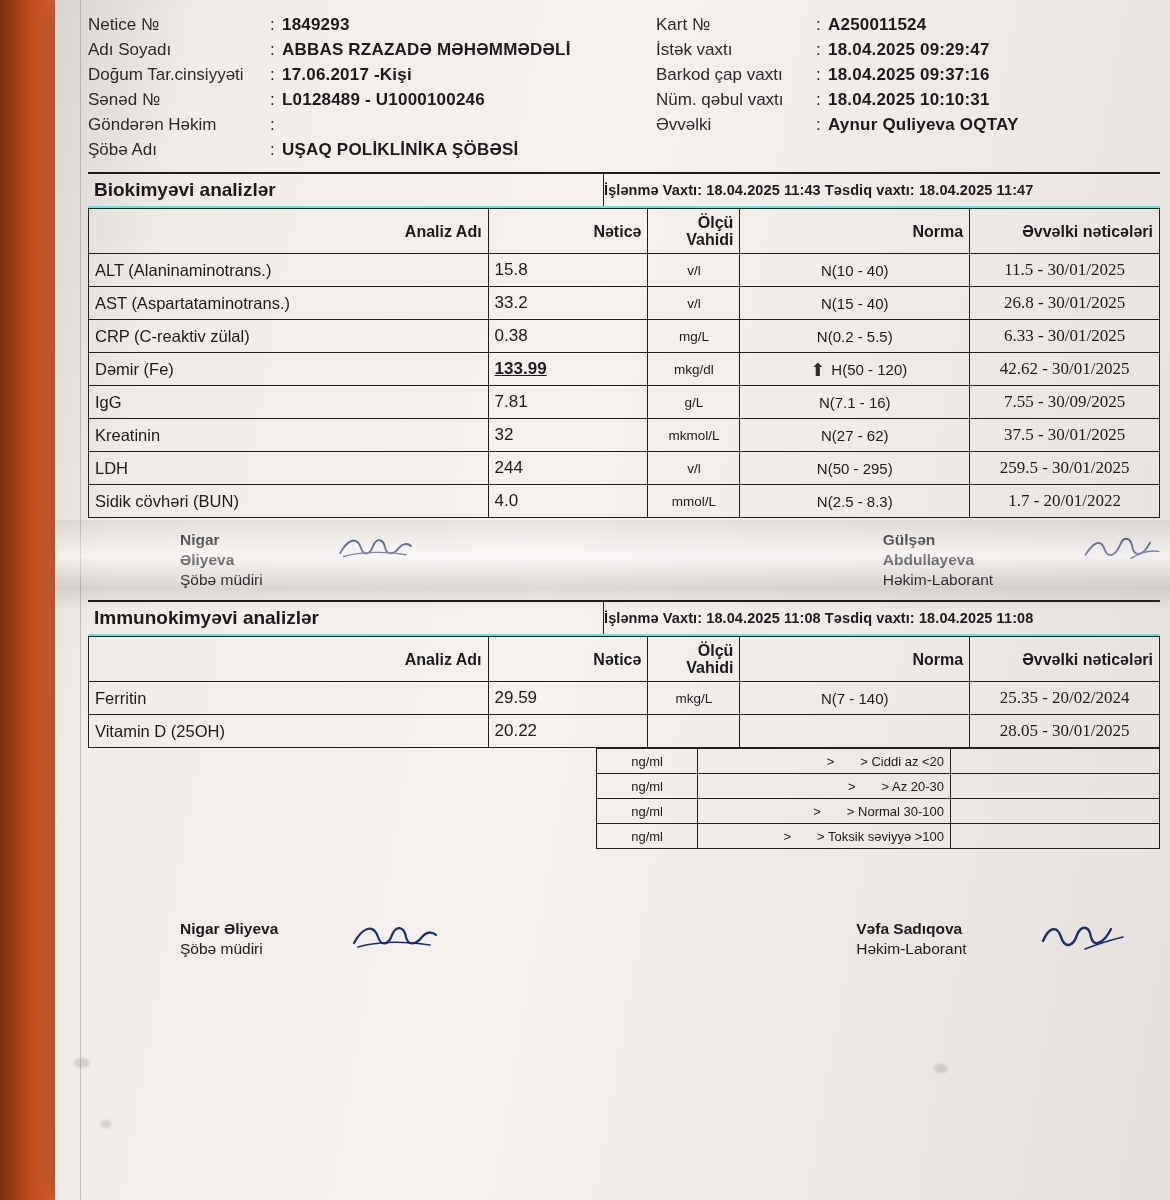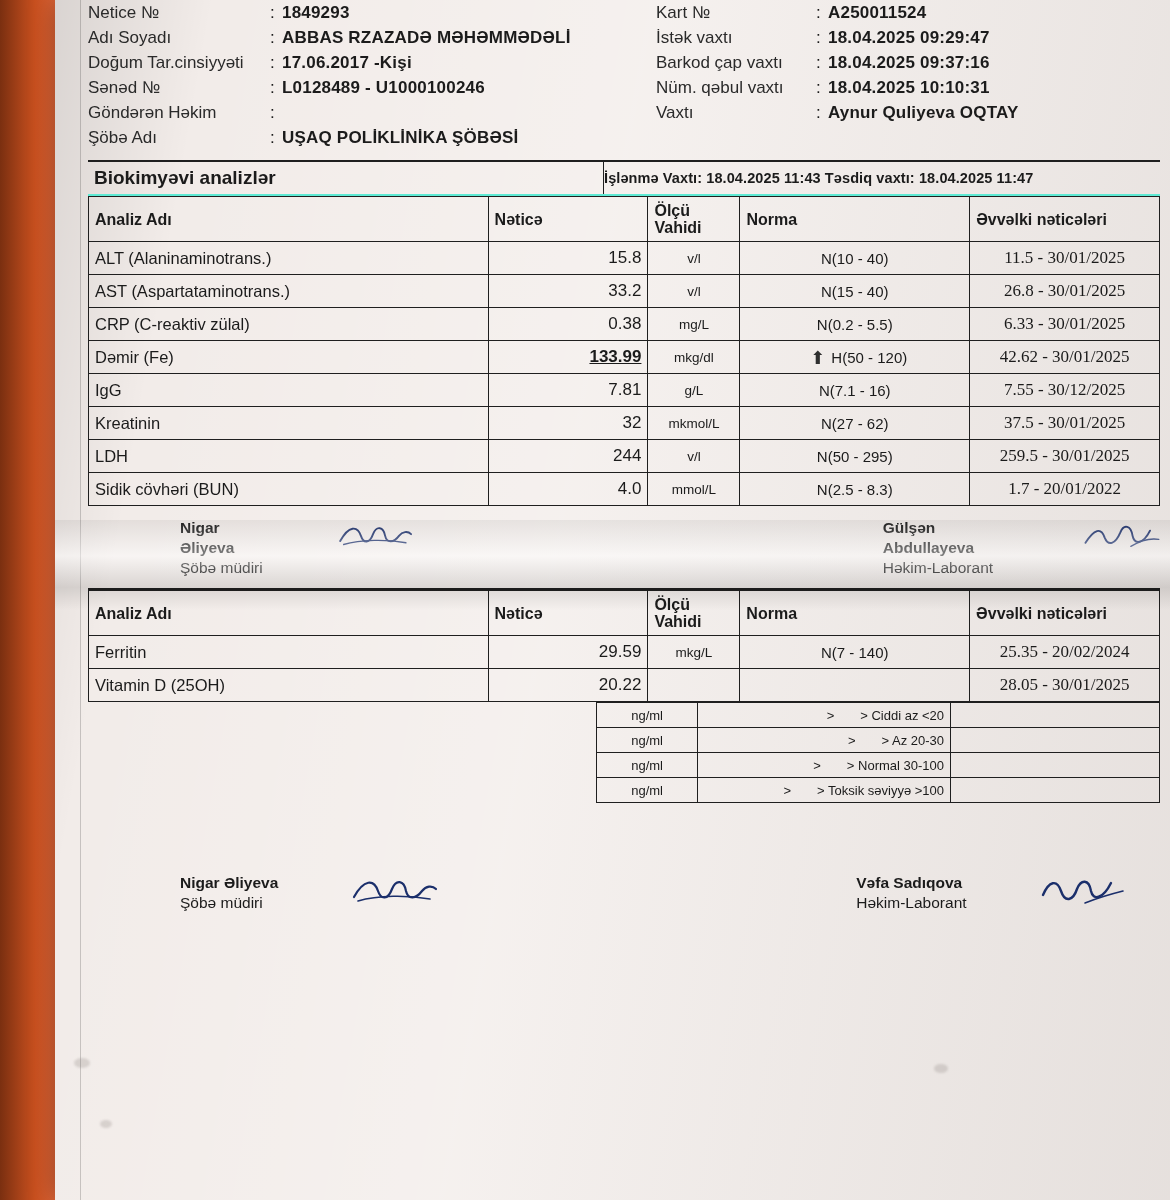--- a/index.html
+++ b/index.html
@@ -41,21 +41,21 @@
     background: linear-gradient(90deg,#7a2f10,#c9501f 60%,#e0673a);
   }
   .vline {
     position: absolute; left: 80px; top: 0; width: 1px; height: 1200px;
     background: rgba(0,0,0,.18);
   }
 
   .content {
     position: absolute;
     left: 88px;
-    top: 0;
+    top: 12px;
     width: 1072px;
     color: #1b1b1b;
   }
 
   
   .header {
     display: flex;
     padding: 2px 0 4px 0;
     font-size: 17px;
   }
@@ -100,26 +100,26 @@
     font-size: 16px;
   }
   table.res th, table.res td {
     border: 1.4px solid #1f1f1f;
     padding: 5px 6px;
     height: 33px;
   }
   table.res thead th {
     font-size: 16px;
     font-weight: bold;
-    text-align: left;
+    text-align: right;
     height: 44px;
     line-height: 17px;
   }
   th.c-name, td.c-name { width: 400px; text-align: left; }
-  th.c-res,  td.c-res  { width: 160px; text-align: right; }
+  th.c-res,  td.c-res  { width: 160px; text-align: left; }
   th.c-unit, td.c-unit { width: 92px; text-align: center; font-size: 13.5px; }
   th.c-norm, td.c-norm { width: 230px; text-align: center; font-size: 15px; }
   th.c-prev, td.c-prev { width: 190px; text-align: center; font-size: 15.5px; }
   td.c-name { font-size: 16.5px; }
   td.c-res  { font-size: 17px; }
   td.c-prev { font-family: "Liberation Serif", serif; font-size: 17px; text-align: center; }
   td.c-res.hi { font-weight: bold; text-decoration: underline; }
   .arrow-up {
     display: inline-block;
     margin-left: 8px;
@@ -230,21 +230,21 @@
         <span class="hdr-label">Barkod çap vaxtı</span>
         <span class="hdr-sep">:</span>
         <span class="hdr-value">18.04.2025 09:37:16</span>
       </div>
       <div class="hdr-row">
         <span class="hdr-label">Nüm. qəbul vaxtı</span>
         <span class="hdr-sep">:</span>
         <span class="hdr-value">18.04.2025 10:10:31</span>
       </div>
       <div class="hdr-row">
-        <span class="hdr-label">Vaxtı</span>
+        <span class="hdr-label">Əvvəlki</span>
         <span class="hdr-sep">:</span>
         <span class="hdr-value">Aynur Quliyeva OQTAY</span>
       </div>
     </div>
   </div>
 
   <div class="rule"></div>
   <div class="section-bar">
     <div class="section-title">Biokimyəvi analizlər</div>
     <div class="section-meta">İşlənmə Vaxtı: 18.04.2025 11:43 Təsdiq vaxtı: 18.04.2025 11:47</div>
@@ -295,21 +295,21 @@
             <span>H(50 - 120)</span>
           </span>
         </td>
         <td class="c-prev">42.62 - 30/01/2025</td>
       </tr>
       <tr>
         <td class="c-name">IgG</td>
         <td class="c-res">7.81</td>
         <td class="c-unit">g/L</td>
         <td class="c-norm">N(7.1 - 16)</td>
-        <td class="c-prev">7.55 - 30/12/2025</td>
+        <td class="c-prev">7.55 - 30/09/2025</td>
       </tr>
       <tr>
         <td class="c-name">Kreatinin</td>
         <td class="c-res">32</td>
         <td class="c-unit">mkmol/L</td>
         <td class="c-norm">N(27 - 62)</td>
         <td class="c-prev">37.5 - 30/01/2025</td>
       </tr>
       <tr>
         <td class="c-name">LDH</td>
@@ -345,20 +345,24 @@
         <span class="r">Həkim-Laborant</span>
       </span>
       <svg class="scribble" viewBox="0 0 90 34">
         <path d="M4 26 C14 10, 22 8, 26 20 C30 30, 38 28, 44 14 C48 4, 56 6, 58 18 C60 28, 70 28, 78 12" fill="none" stroke="#1b2f6b" stroke-width="2.2" stroke-linecap="round"></path>
         <path d="M56 30 C66 24, 76 20, 88 22" fill="none" stroke="#1b2f6b" stroke-width="1.6" stroke-linecap="round"></path>
       </svg>
     </div>
   </div>
 
   <div class="rule"></div>
+  <div class="section-bar">
+    <div class="section-title">Immunokimyəvi analizlər</div>
+    <div class="section-meta">İşlənmə Vaxtı: 18.04.2025 11:08 Təsdiq vaxtı: 18.04.2025 11:08</div>
+  </div>
 
   <table class="res">
     <thead>
       <tr>
         <th class="c-name">Analiz Adı</th>
         <th class="c-res">Nəticə</th>
         <th class="c-unit">
           <span>Ölçü</span><br>
           <span>Vahidi</span>
         </th>

